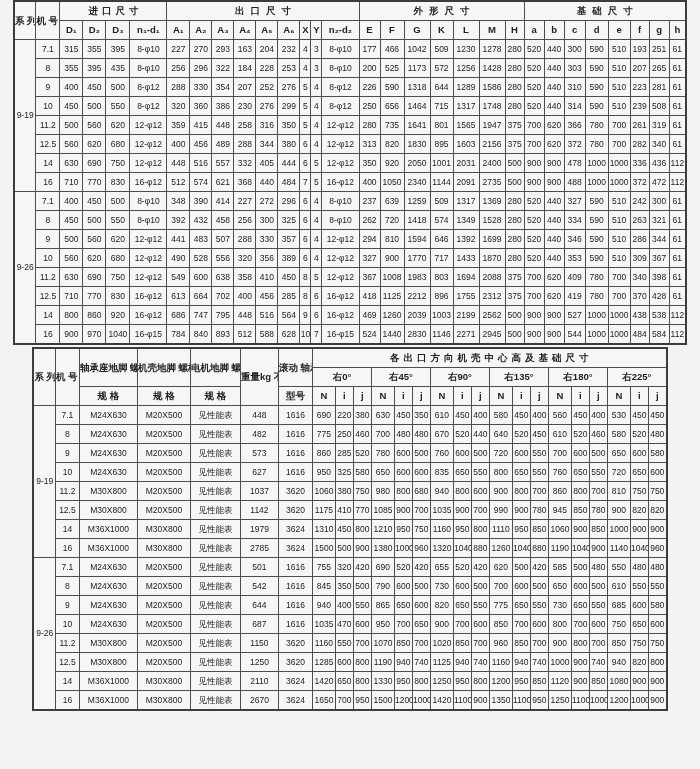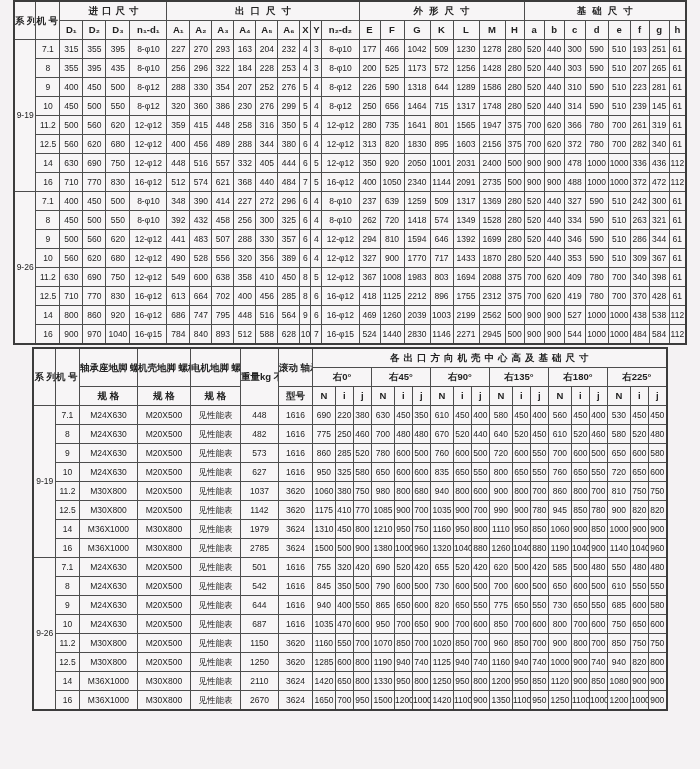--- a/index.html
+++ b/index.html
@@ -249,21 +249,21 @@
           <td class="data-cell">715</td>
           <td class="data-cell">1317</td>
           <td class="data-cell">1748</td>
           <td class="data-cell">280</td>
           <td class="data-cell">520</td>
           <td class="data-cell">440</td>
           <td class="data-cell">314</td>
           <td class="data-cell">590</td>
           <td class="data-cell">510</td>
           <td class="data-cell">239</td>
-          <td class="data-cell">145</td>
+          <td class="data-cell">508</td>
           <td class="data-cell">61</td>
         </tr>
         <tr>
           <td class="no-cell">11.2</td>
           <td class="data-cell">500</td>
           <td class="data-cell">560</td>
           <td class="data-cell">620</td>
           <td class="data-cell">12-φ12</td>
           <td class="data-cell">359</td>
           <td class="data-cell">415</td>

